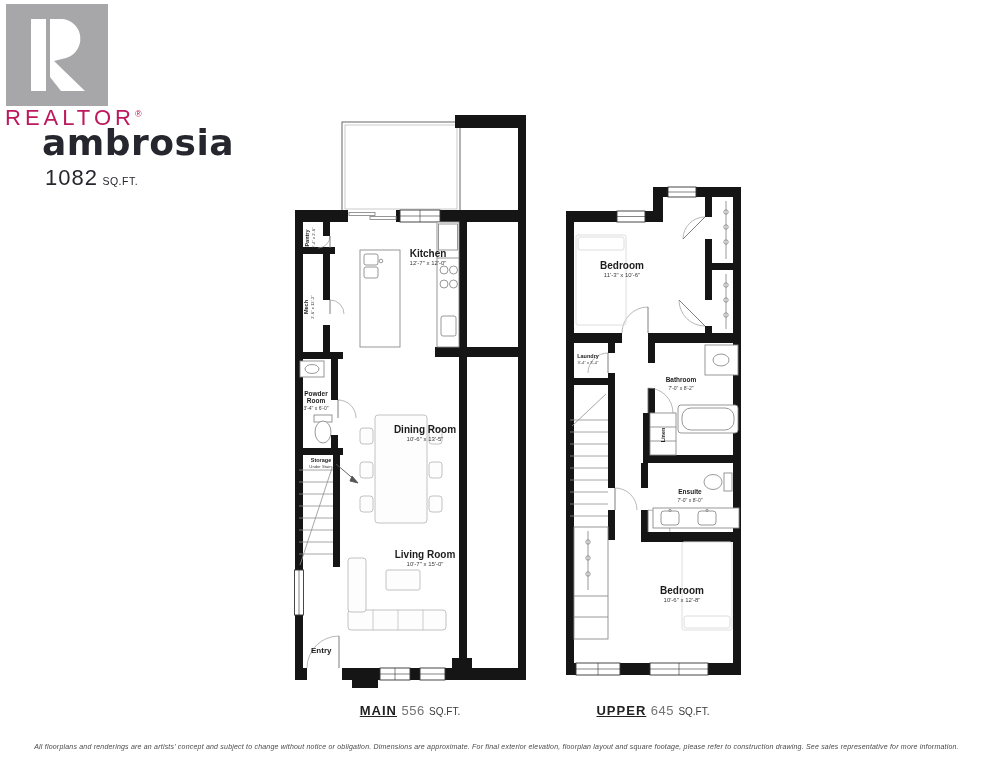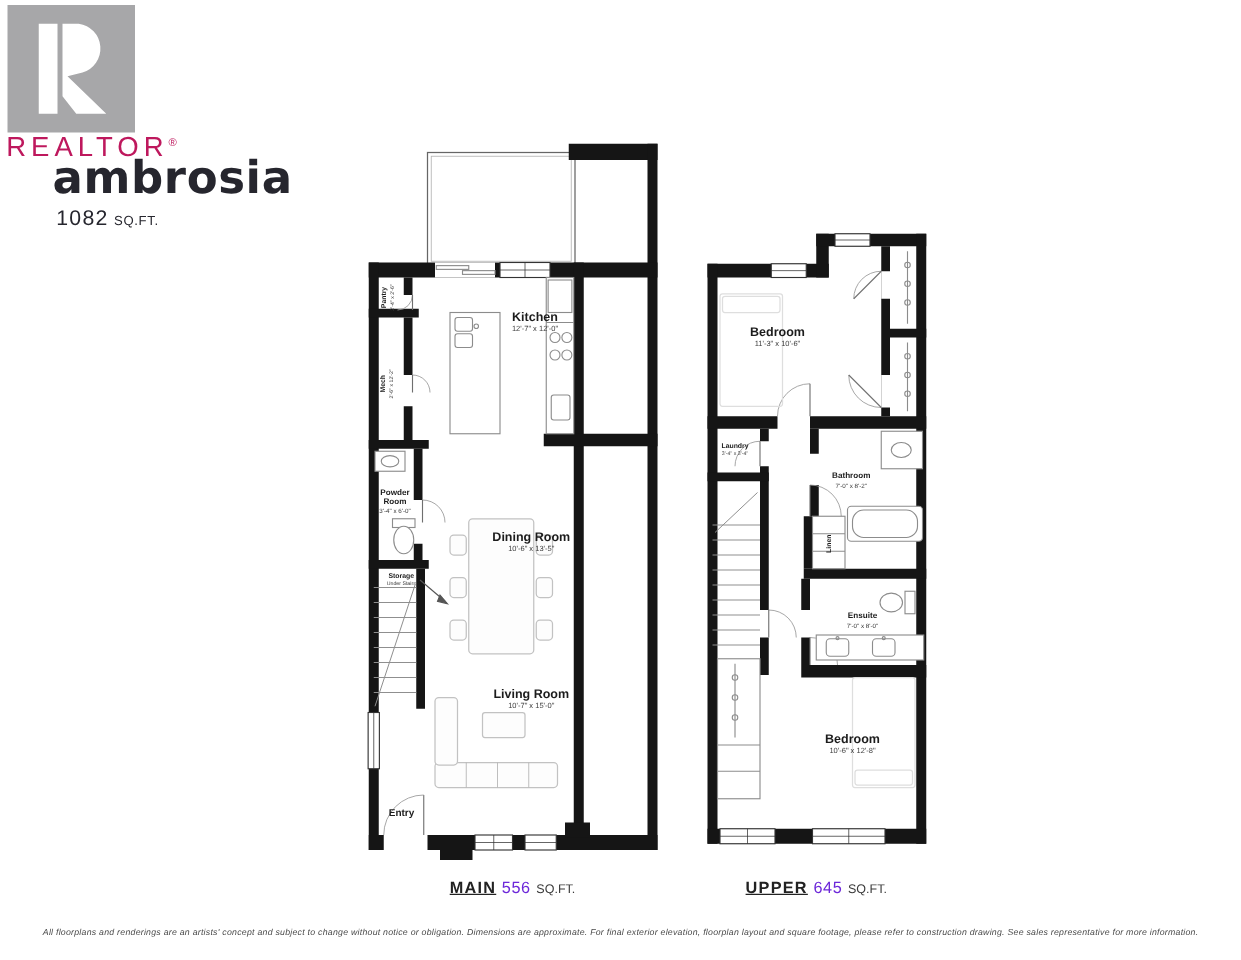--- a/index.html
+++ b/index.html
@@ -6,28 +6,28 @@
   #canvas{position:relative;width:993px;height:768px;background:#fff;overflow:hidden;
           font-family:"Liberation Sans",sans-serif;}
   
   #logo-box{position:absolute;left:6px;top:4px;width:102px;height:102px;background:#a7a7a9;}
   #realtor-word{position:absolute;left:5px;top:105px;font-size:22px;letter-spacing:4px;
                 color:#be185d;font-weight:400;}
   #realtor-word sup{font-size:9px;letter-spacing:0;}
   #plan-name{position:absolute;left:42px;top:122px;font-family:"DejaVu Sans",sans-serif;
              font-weight:700;font-size:36px;color:#26262e;letter-spacing:0.5px;}
   #total-area{position:absolute;left:45px;top:165px;color:#26262e;}
-  #total-area .val{font-size:17px;font-weight:500;letter-spacing:1px;}
+  #total-area .val{font-size:22px;font-weight:500;letter-spacing:1px;}
   #total-area .unit{font-size:10.5px;font-weight:500;letter-spacing:0.5px;}
   
   .caption{position:absolute;top:701px;text-align:center;color:#222;white-space:nowrap;}
   #cap-main{left:290px;width:240px;}
   #cap-upper{left:560px;width:186px;}
   .cap-name{font-weight:700;font-size:13px;letter-spacing:1px;text-decoration:underline;}
-  .cap-area{font-size:13px;font-weight:400;color:#6d28d9;letter-spacing:0.5px;}
+  .cap-area{font-size:13px;font-weight:400;color:#737373;letter-spacing:0.5px;}
   .cap-unit{font-size:10px;font-weight:400;color:#3a3a3a;}
   
   #disclaimer{position:absolute;left:0;top:743px;width:100%;text-align:center;
               font-size:7px;font-style:italic;color:#4a4a4a;letter-spacing:0.2px;}
   
   .plan{position:absolute;}
   #plan-main{left:290px;top:110px;}
   #plan-upper{left:560px;top:180px;}
   .wall{fill:#151515;}
   .opening{fill:#ffffff;}

